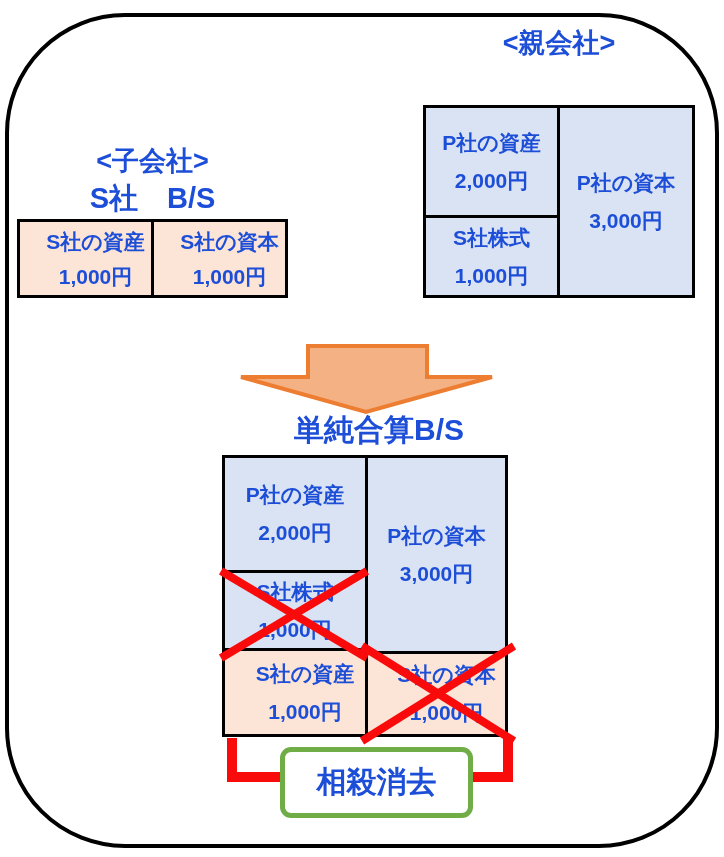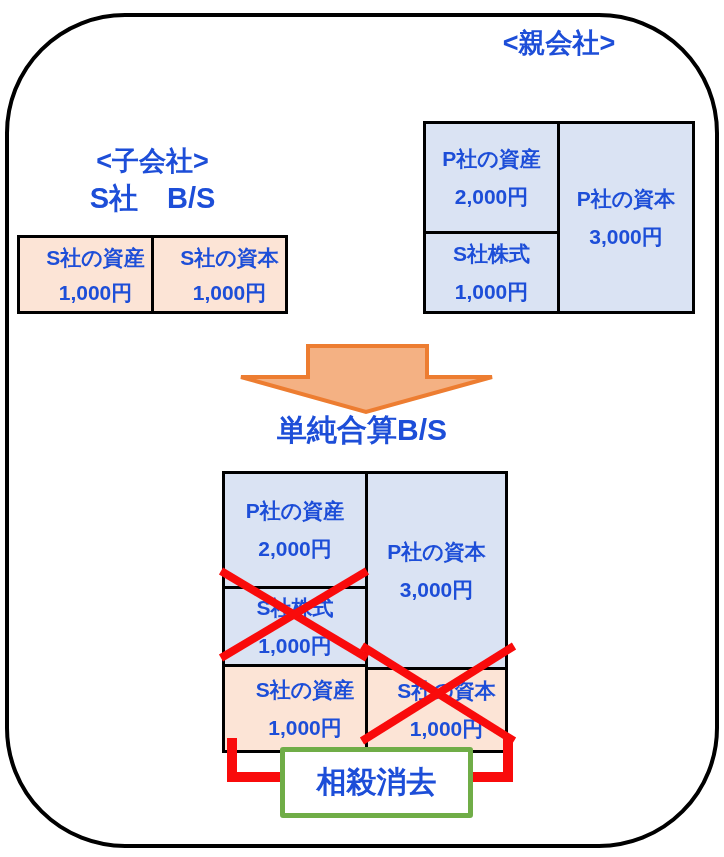--- a/index.html
+++ b/index.html
@@ -25,29 +25,28 @@
     text-align:center;
     font-size:27px;
     line-height:34px;
     white-space:nowrap;
   }
   .bs-title{font-size:29px;}
   .parent-heading{left:423px;top:26px;width:272px;}
   .parent-title{left:423px;top:63px;width:272px;}
   .sub-heading{left:17px;top:144px;width:271px;}
   .sub-title{left:17px;top:181px;width:271px;}
-  .combined-title{left:219px;top:410px;width:286px;font-size:30px;line-height:40px;}
+  .combined-title{left:236px;top:410px;width:286px;font-size:30px;line-height:40px;}
 
   .bs-table{
     position:absolute;
     display:flex;
     border:3px solid #000;
     box-sizing:border-box;
     z-index:1;
-    margin-top:16px;
   }
   .bs-col{display:flex;flex-direction:column;box-sizing:border-box;}
   .cell{
     display:flex;flex-direction:column;
     align-items:center;justify-content:center;
     text-align:center;
     font-size:21px;line-height:38px;
     box-sizing:border-box;
   }
   .lav{background:#DAE3F3;}
@@ -80,21 +79,21 @@
 
   .overlay{
     position:absolute;left:0;top:0;width:724px;height:857px;
     z-index:2;pointer-events:none;
   }
   .elim-box{
     position:absolute;
     left:280px;top:747px;width:193px;height:71px;
     background:#fff;
     border:5px solid #70AD47;
-    border-radius:3px;
+    border-radius:11px;
     box-sizing:border-box;
     display:flex;align-items:center;justify-content:center;
     font-size:30px;
     z-index:3;
     white-space:nowrap;
   }
 </style>
 </head>
 <body>
 

